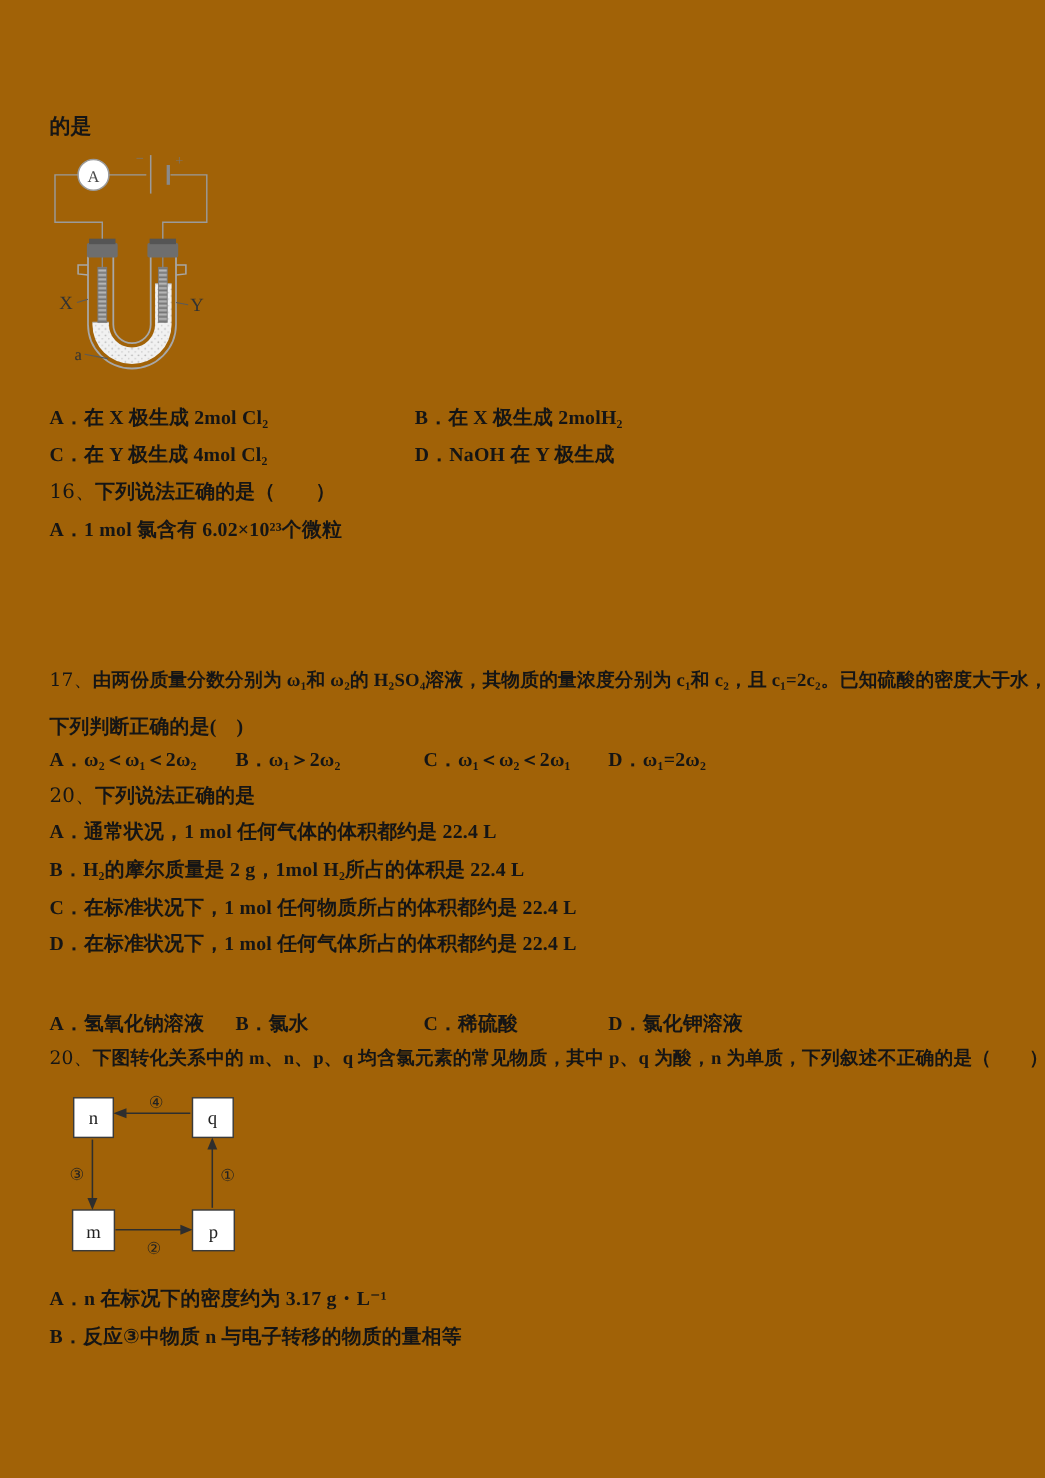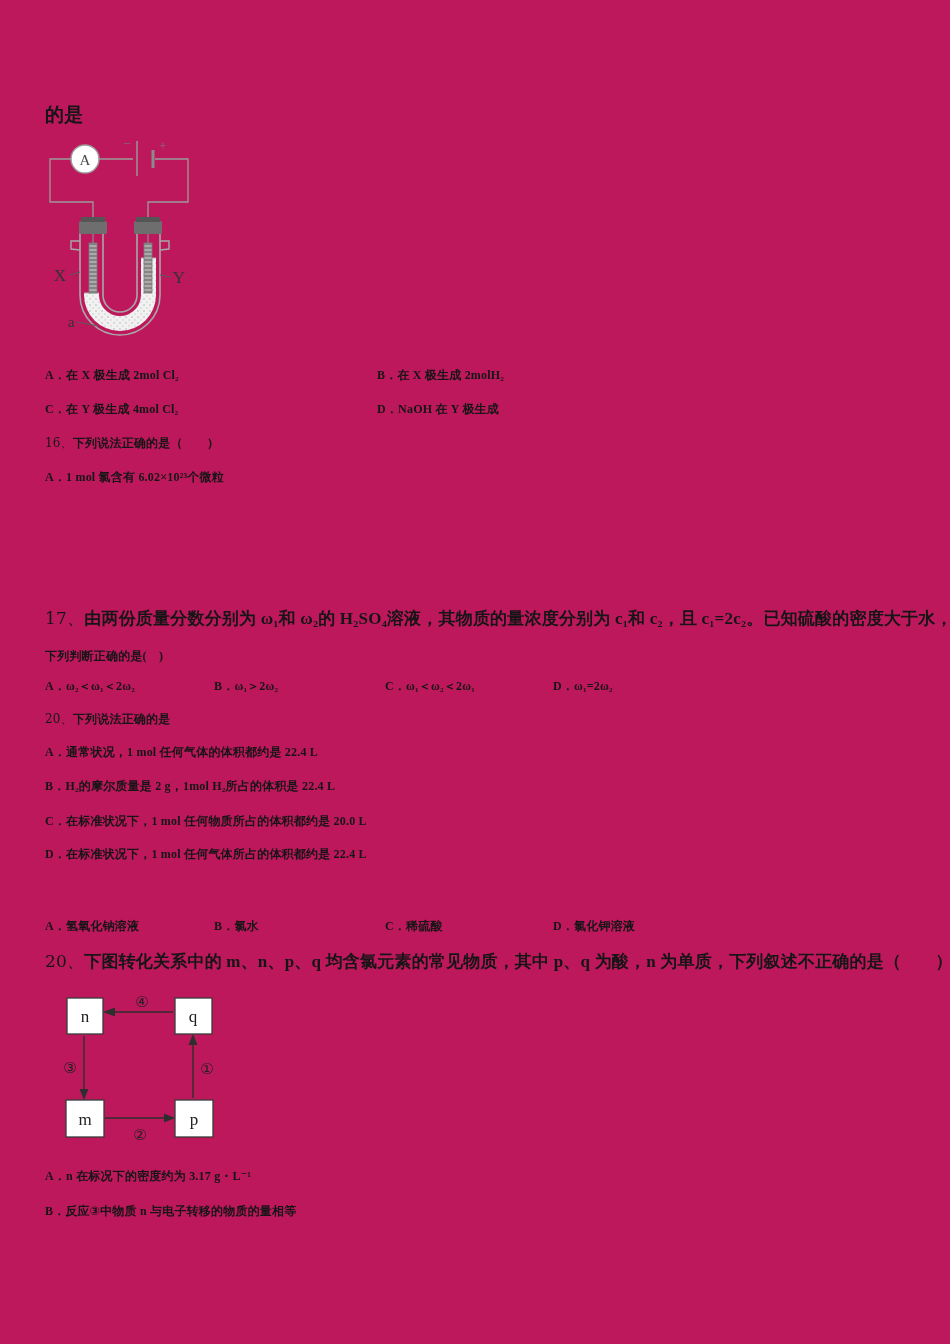--- a/index.html
+++ b/index.html
@@ -1,24 +1,24 @@
 <!DOCTYPE html>
 <html><head>
 <meta charset="utf-8">
 <style>
   html,body { margin:0; padding:0; background:#ffffff; }
   .page {
     position:relative; width:950px; height:1344px;
-    background:#be185d; overflow:hidden;
+    background:#a16207; overflow:hidden;
     font-family:"Liberation Serif","DejaVu Serif","DejaVu Sans",serif;
   }
   .t {
     position:absolute; white-space:nowrap;
     font-family:"Liberation Serif","DejaVu Serif","DejaVu Sans",serif;
-    font-weight:700; font-size:12px; color:#151515; letter-spacing:0.2px;
+    font-weight:700; font-size:18px; color:#151515; letter-spacing:0.2px;
   }
   .qn { font-weight:400; font-family:"DejaVu Serif","Liberation Serif",serif;margin-top:19px; }
   .sm { font-size:17px; }
   svg { position:absolute; overflow:visible; }
   svg text { font-family:"Liberation Serif","DejaVu Serif","DejaVu Sans",serif; }
 </style>
 </head>
 <body>
 
 <div class="page">
@@ -96,21 +96,21 @@
   <div class="t" style="left:45px;top:678px">A．ω₂＜ω₁＜2ω₂</div>
   <div class="t" style="left:214px;top:678px">B．ω₁＞2ω₂</div>
   <div class="t" style="left:385px;top:678px">C．ω₁＜ω₂＜2ω₁</div>
   <div class="t" style="left:553px;top:678px">D．ω₁=2ω₂</div>
 
   <div class="t" style="left:45px;top:711px">
     <span class="qn">20、</span><span>下列说法正确的是</span>
   </div>
   <div class="t" style="left:45px;top:744px">A．通常状况，1 mol 任何气体的体积都约是 22.4 L</div>
   <div class="t" style="left:45px;top:778px">B．H₂的摩尔质量是 2 g，1mol H₂所占的体积是 22.4 L</div>
-  <div class="t" style="left:45px;top:813px">C．在标准状况下，1 mol 任何物质所占的体积都约是 20.0 L</div>
+  <div class="t" style="left:45px;top:813px">C．在标准状况下，1 mol 任何物质所占的体积都约是 22.4 L</div>
   <div class="t" style="left:45px;top:846px">D．在标准状况下，1 mol 任何气体所占的体积都约是 22.4 L</div>
 
   <div class="t" style="left:45px;top:918px">A．氢氧化钠溶液</div>
   <div class="t" style="left:214px;top:918px">B．氯水</div>
   <div class="t" style="left:385px;top:918px">C．稀硫酸</div>
   <div class="t" style="left:553px;top:918px">D．氯化钾溶液</div>
 
   <div class="t sm" style="left:45px;top:950px">
     <span class="qn">20、</span><span>下图转化关系中的 m、n、p、q 均含氯元素的常见物质，其中 p、q 为酸，n 为单质，下列叙述不正确的是（　　）</span>
   </div>

